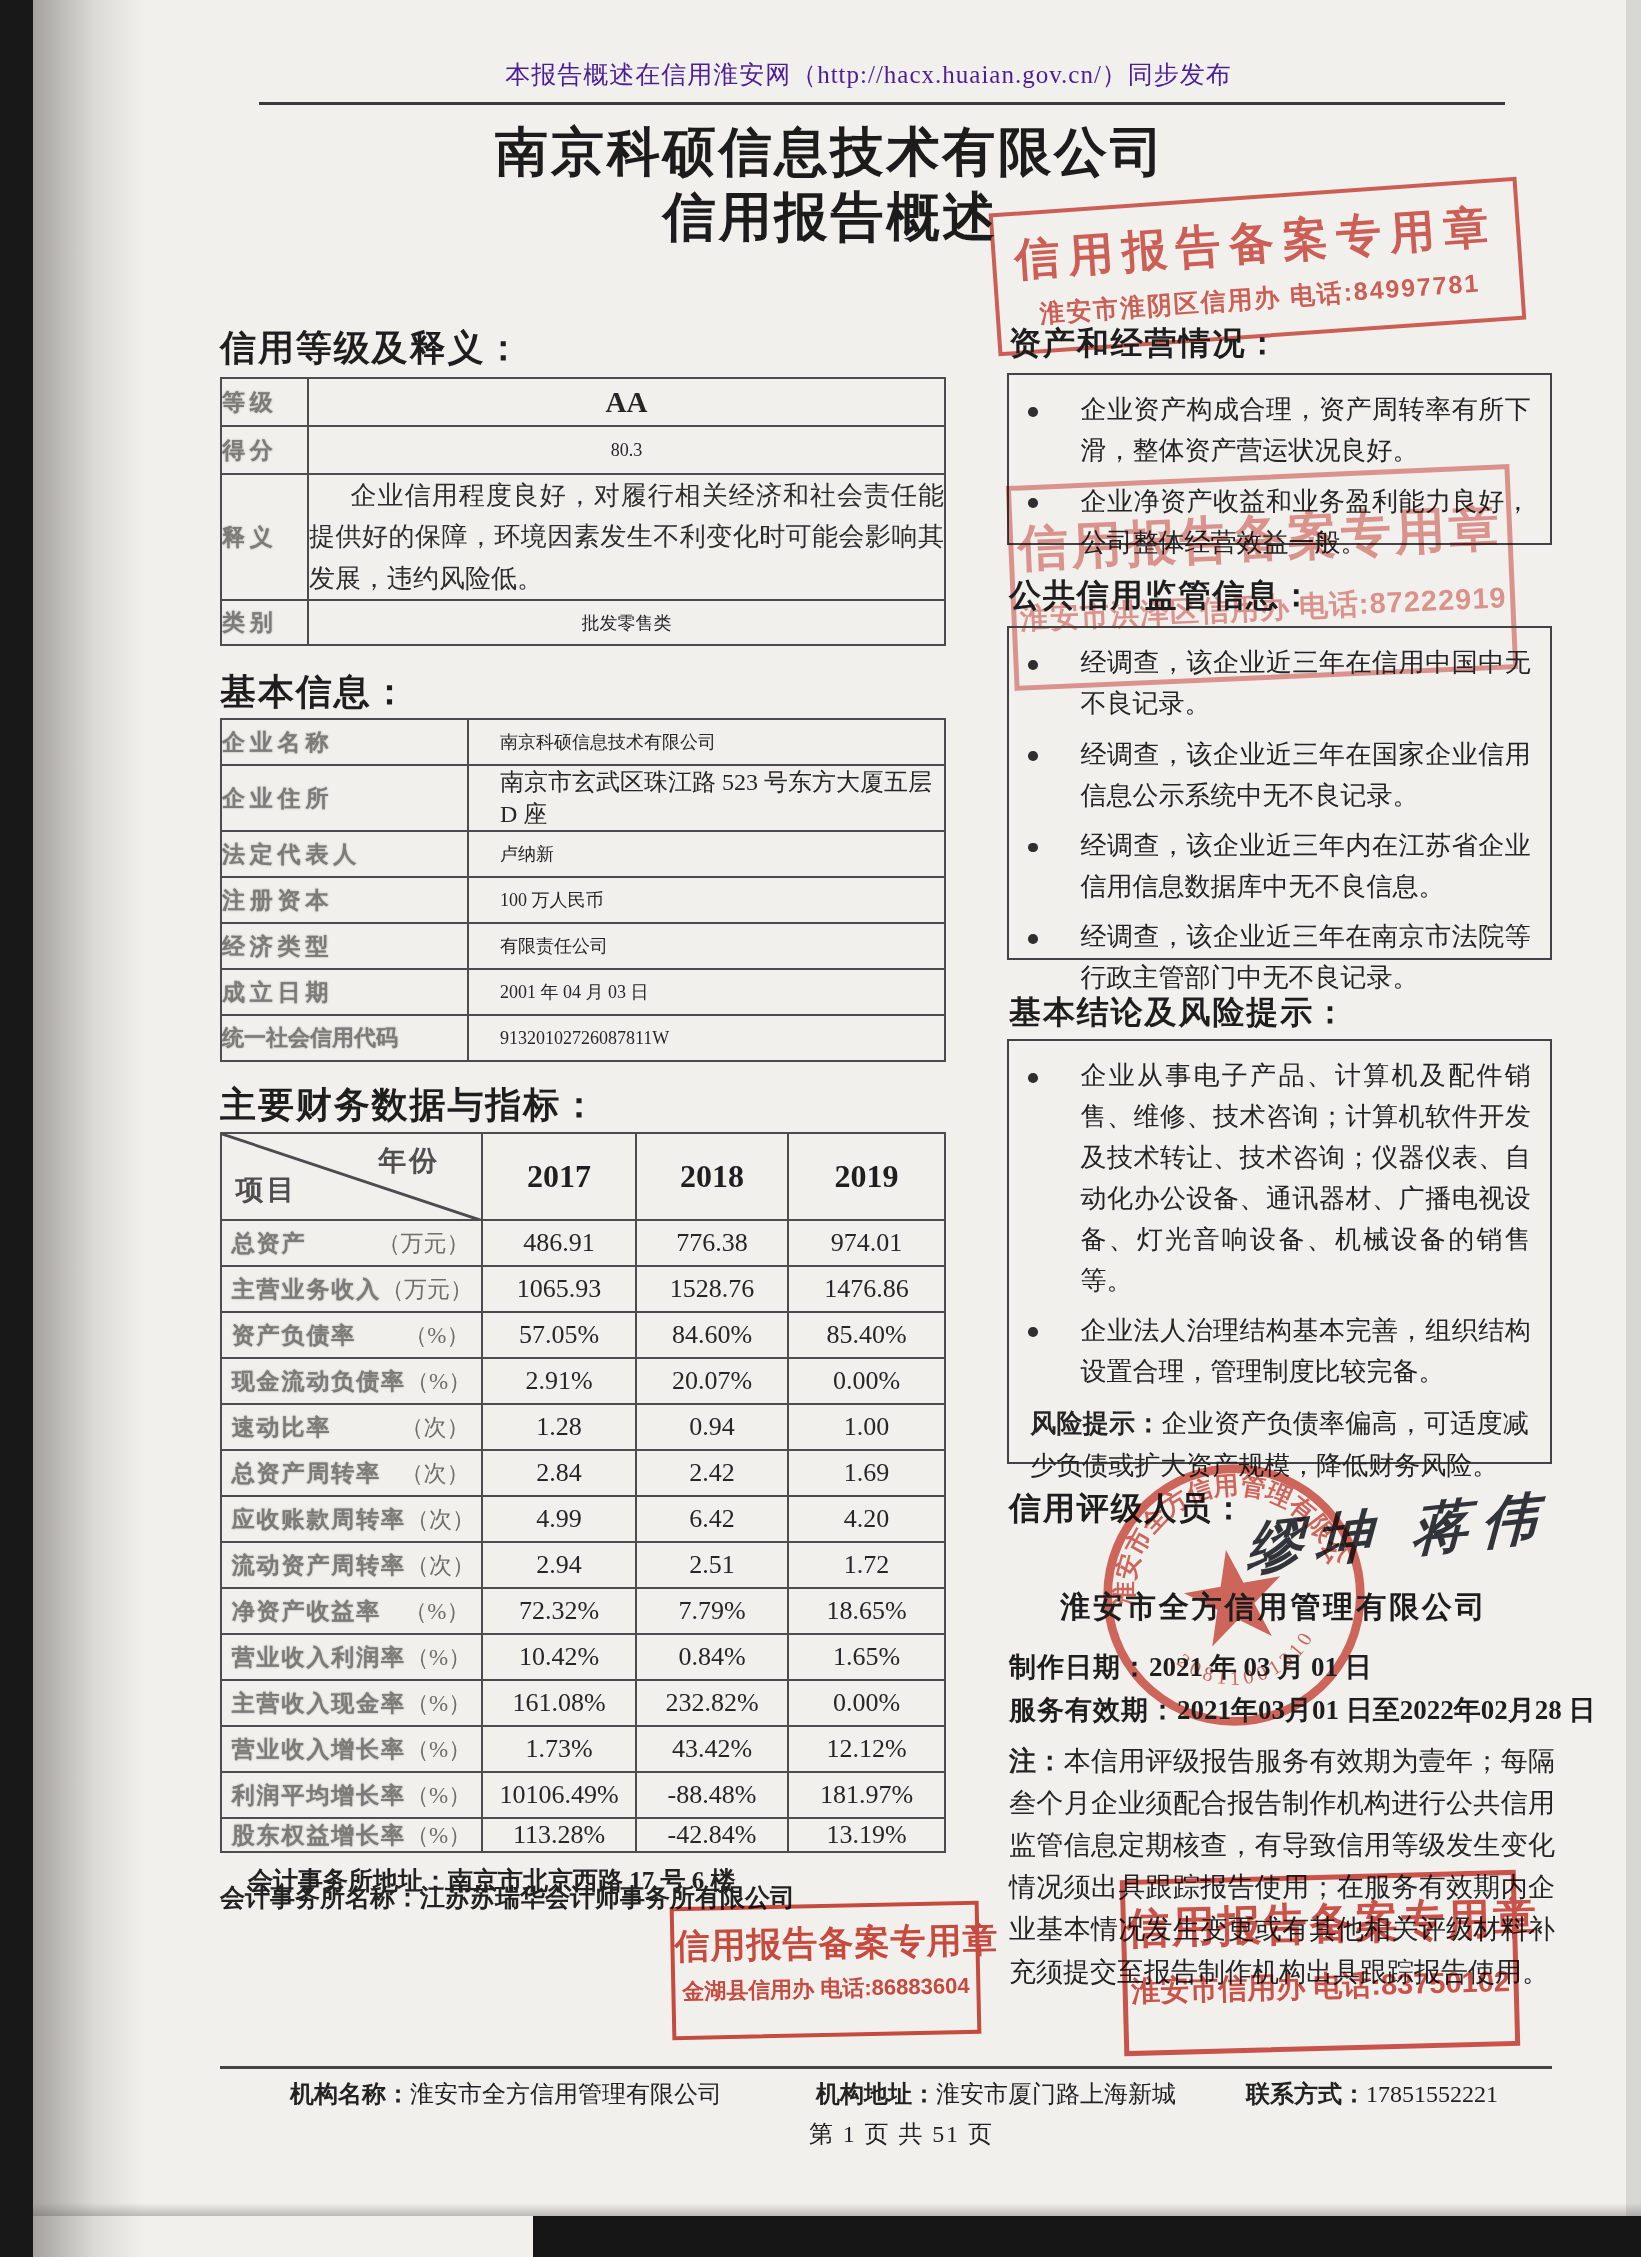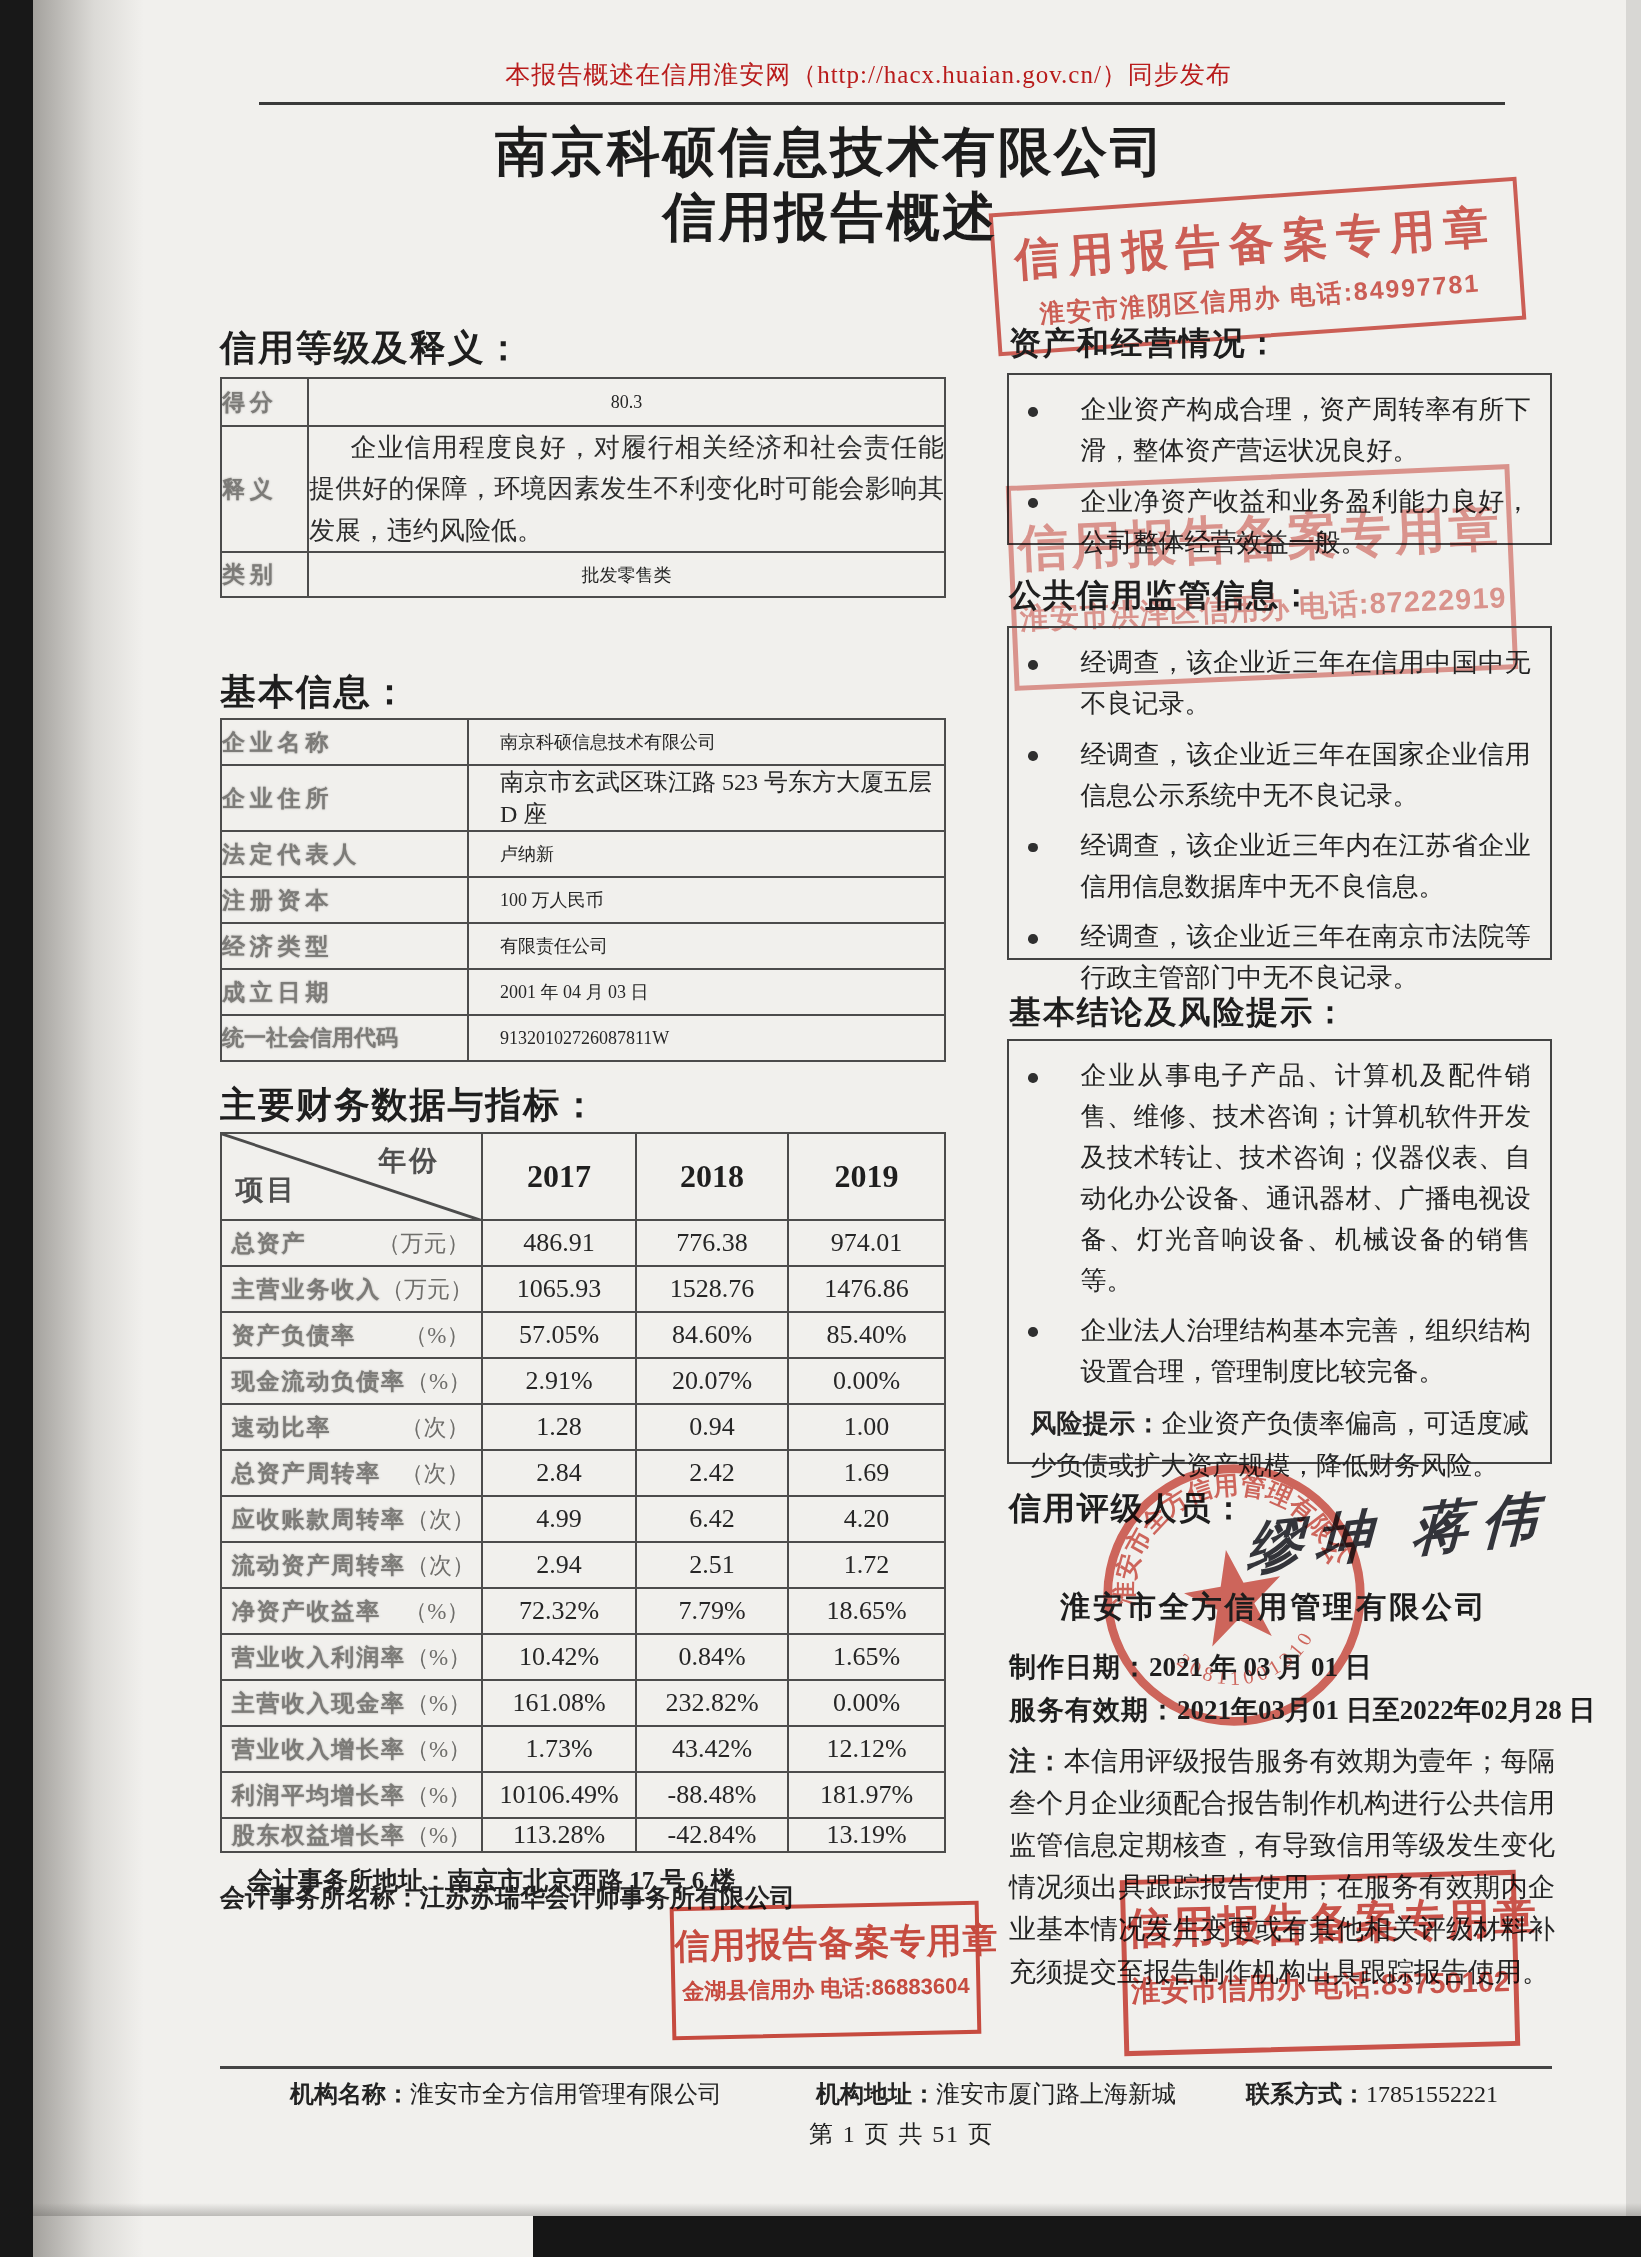--- a/index.html
+++ b/index.html
@@ -8,21 +8,21 @@
   
   .edge-left{position:absolute;left:0;top:0;width:33px;height:100%;background:#181818;}
   .spine{position:absolute;left:33px;top:0;width:111px;height:100%;
          background:linear-gradient(to right,rgba(70,66,60,.45),rgba(120,116,110,.18) 55%,rgba(0,0,0,0));}
   .edge-right{position:absolute;right:0;top:0;width:15.4px;height:100%;background:#d8d7d4;}
   .edge-bottom{position:absolute;left:533px;right:0;bottom:0;height:41px;background:#161616;}
   .edge-bottom-fade{position:absolute;left:33px;bottom:41px;right:0;height:13.5px;
          background:linear-gradient(to bottom,rgba(0,0,0,0),rgba(90,88,84,.35));}
   .abs{position:absolute;}
   .heading{font-family:"Liberation Sans",sans-serif;font-weight:bold;font-size:36px;color:#1e1e1e;letter-spacing:1.9px;}
-  .notice{font-size:25px;color:#b91c1c;text-align:center;letter-spacing:1px;}
+  .notice{font-size:25px;color:#4c1d95;text-align:center;letter-spacing:1px;}
   .rule{background:#3a3a3a;}
   .title{font-family:"Liberation Sans",sans-serif;font-weight:800;font-size:53px;color:#1c1c1c;
          text-align:center;line-height:1.22;letter-spacing:2.9px;z-index:2;}
   
   table.doc{border-collapse:collapse;table-layout:fixed;width:726px;}
   table.doc td{border:2.4px solid #4c4c4c;padding:0;vertical-align:middle;overflow:hidden;}
   td.lbl{font-family:"Liberation Sans",sans-serif;font-weight:bold;font-size:23px;color:#7c7b78;
          letter-spacing:4.8px;padding-left:9.7px;text-shadow:0 0 1.9px rgba(130,128,124,.8);}
   td.lbl.tight{letter-spacing:0;font-size:22px;}
   td.val{font-size:18px;color:#262626;text-align:center;}
@@ -110,20 +110,24 @@
   </div>
 
   <div class="abs heading" style="left:220px;top:324px;">信用等级及释义：</div>
 
   <table class="doc abs" style="left:220px;top:377px;">
     <colgroup>
         <col style="width:87px;">
         <col>
       </colgroup>
     <tbody>
+        <tr style="height:48px;">
+      <td class="lbl">等级</td>
+      <td class="val" style="font-weight:bold;font-size:29px;">AA</td>
+    </tr>
     <tr style="height:48px;">
       <td class="lbl">得分</td>
       <td class="val">80.3</td>
     </tr>
     <tr style="height:126px;">
       <td class="lbl">释义</td>
       <td class="rel">企业信用程度良好，对履行相关经济和社会责任能提供好的保障，环境因素发生不利变化时可能会影响其发展，违约风险低。</td>
     </tr>
     <tr style="height:45px;">
       <td class="lbl">类别</td>

